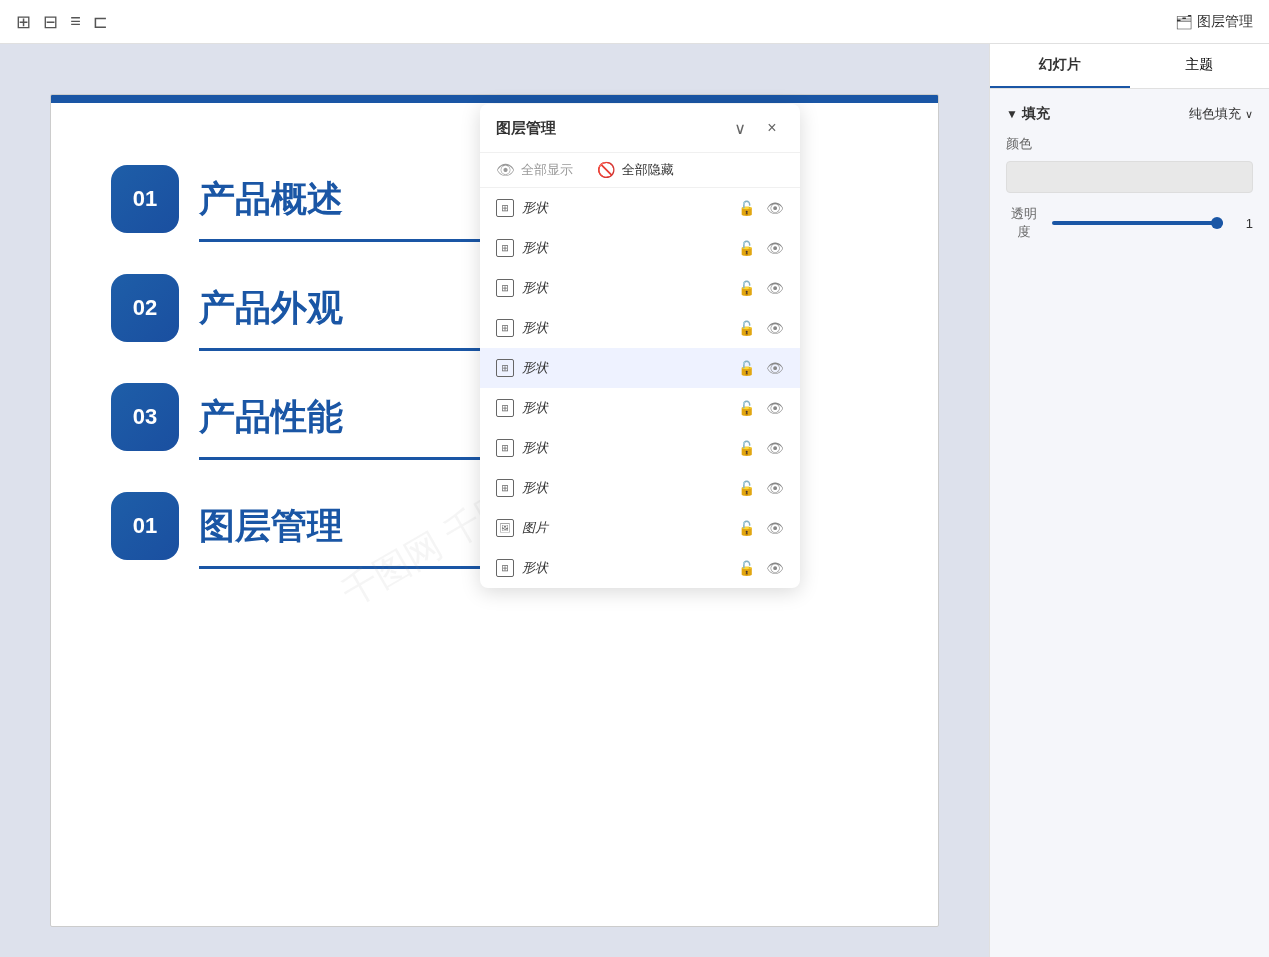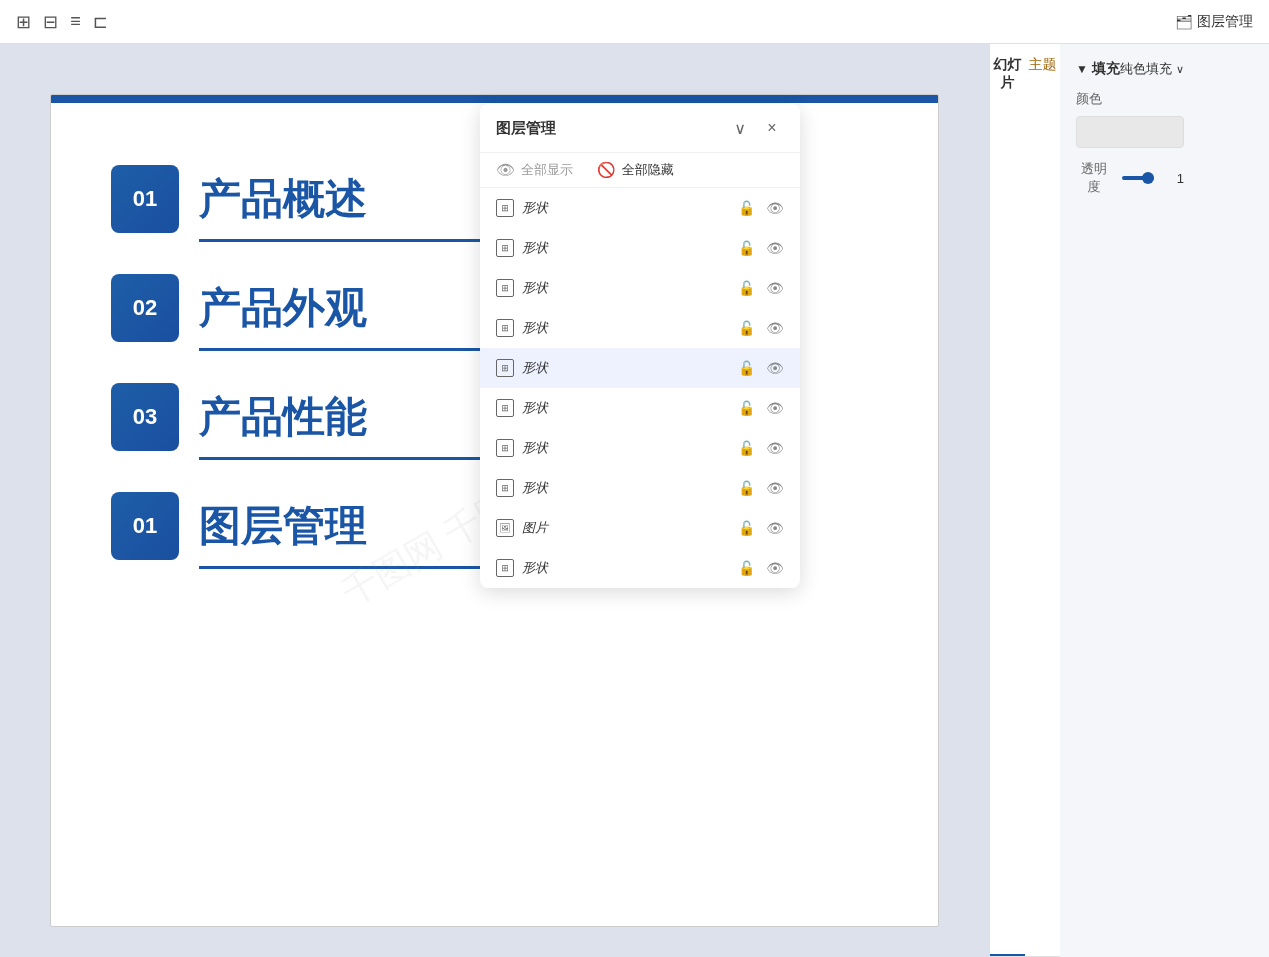--- a/index.html
+++ b/index.html
@@ -112,32 +112,32 @@
     .menu-item-row {
       display: flex;
       align-items: center;
       gap: 20px;
     }
 
     .menu-number-box {
       width: 68px;
       height: 68px;
       background: linear-gradient(135deg, #1e5ea8, #1a4fa0);
-      border-radius: 8px;
+      border-radius: 16px;
       display: flex;
       align-items: center;
       justify-content: center;
       color: #fff;
       font-size: 22px;
       font-weight: bold;
       flex-shrink: 0;
     }
 
     .menu-title {
-      font-size: 42px;
+      font-size: 36px;
       font-weight: bold;
       color: #1a56a5;
     }
 
     .menu-underline {
       height: 3px;
       width: 340px;
       background: #1a56a5;
       margin-left: 88px;
     }
@@ -257,36 +257,36 @@
       color: #888;
       cursor: pointer;
     }
 
     
     .right-panel {
       width: 280px;
       background: #f5f6fa;
       border-left: 1px solid #e0e0e0;
       display: flex;
-      flex-direction: row;
+      flex-direction: column;
       flex-shrink: 0;
     }
 
     .right-panel-tabs {
       display: flex;
       border-bottom: 1px solid #e0e0e0;
       background: #fff;
     }
 
     .right-tab {
       flex: 1;
       padding: 12px 0;
       text-align: center;
       font-size: 14px;
-      color: #a16207;
+      color: #000000;
       cursor: pointer;
       border-bottom: 2px solid transparent;
     }
 
     .right-tab.active {
       color: #333;
       font-weight: 600;
       border-bottom-color: #1a56a5;
     }
 

